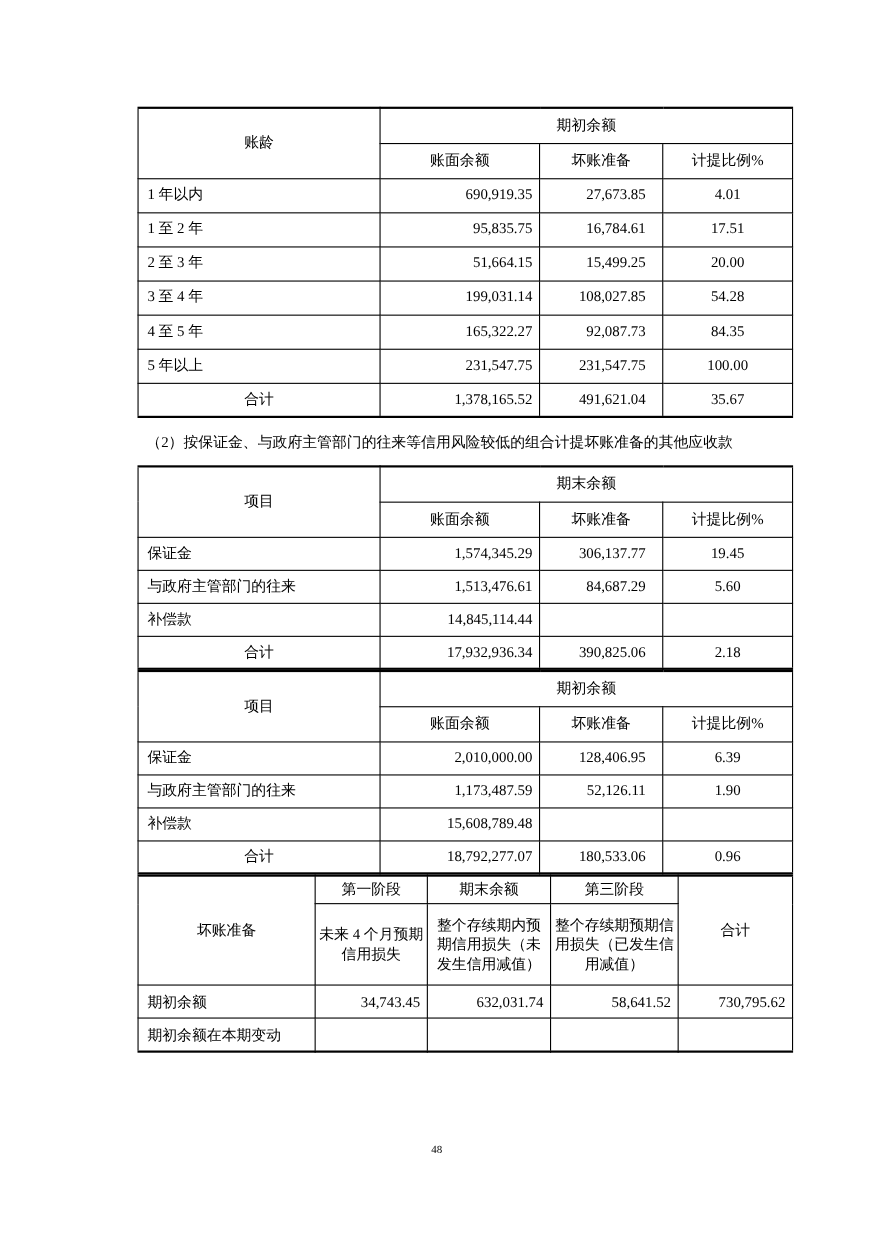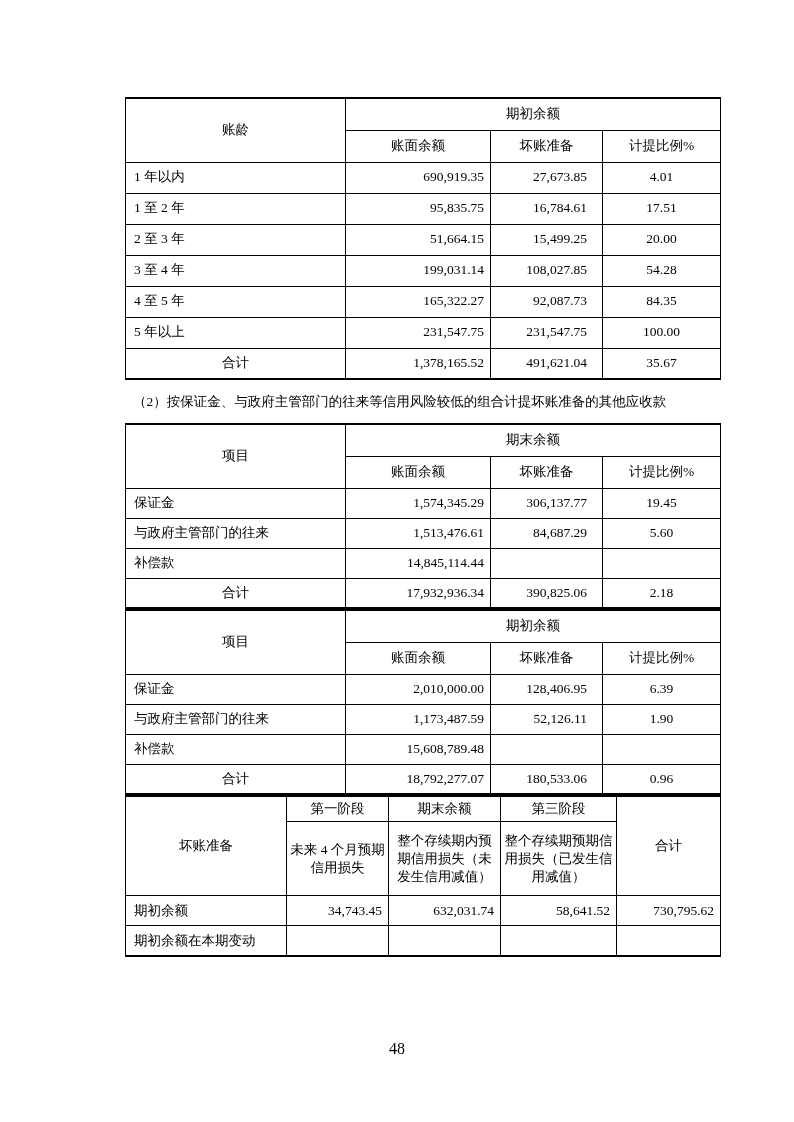--- a/index.html
+++ b/index.html
@@ -43,21 +43,21 @@
   #t4 tbody tr { height: 30px; }
   #t4 th { padding: 3px 3px; }
   .para { font-size: 13.5px; line-height: 1.35; }
   .note2 { margin: 13px 0 12px 8px; }
   .cont  { margin: 11px 0 9px 14px; }
   .note4 { margin: 9px 0 9px 34px; }
   .footer {
     position: absolute;
     top: 1040px; left: 0; right: 0;
     text-align: center;
-    font-size: 16px;
+    font-size: 10px;
   }
 </style>
 </head>
 <body>
 
 <div class="page">
 
   <table id="t1">
     <colgroup>
       <col style="width:220px">

